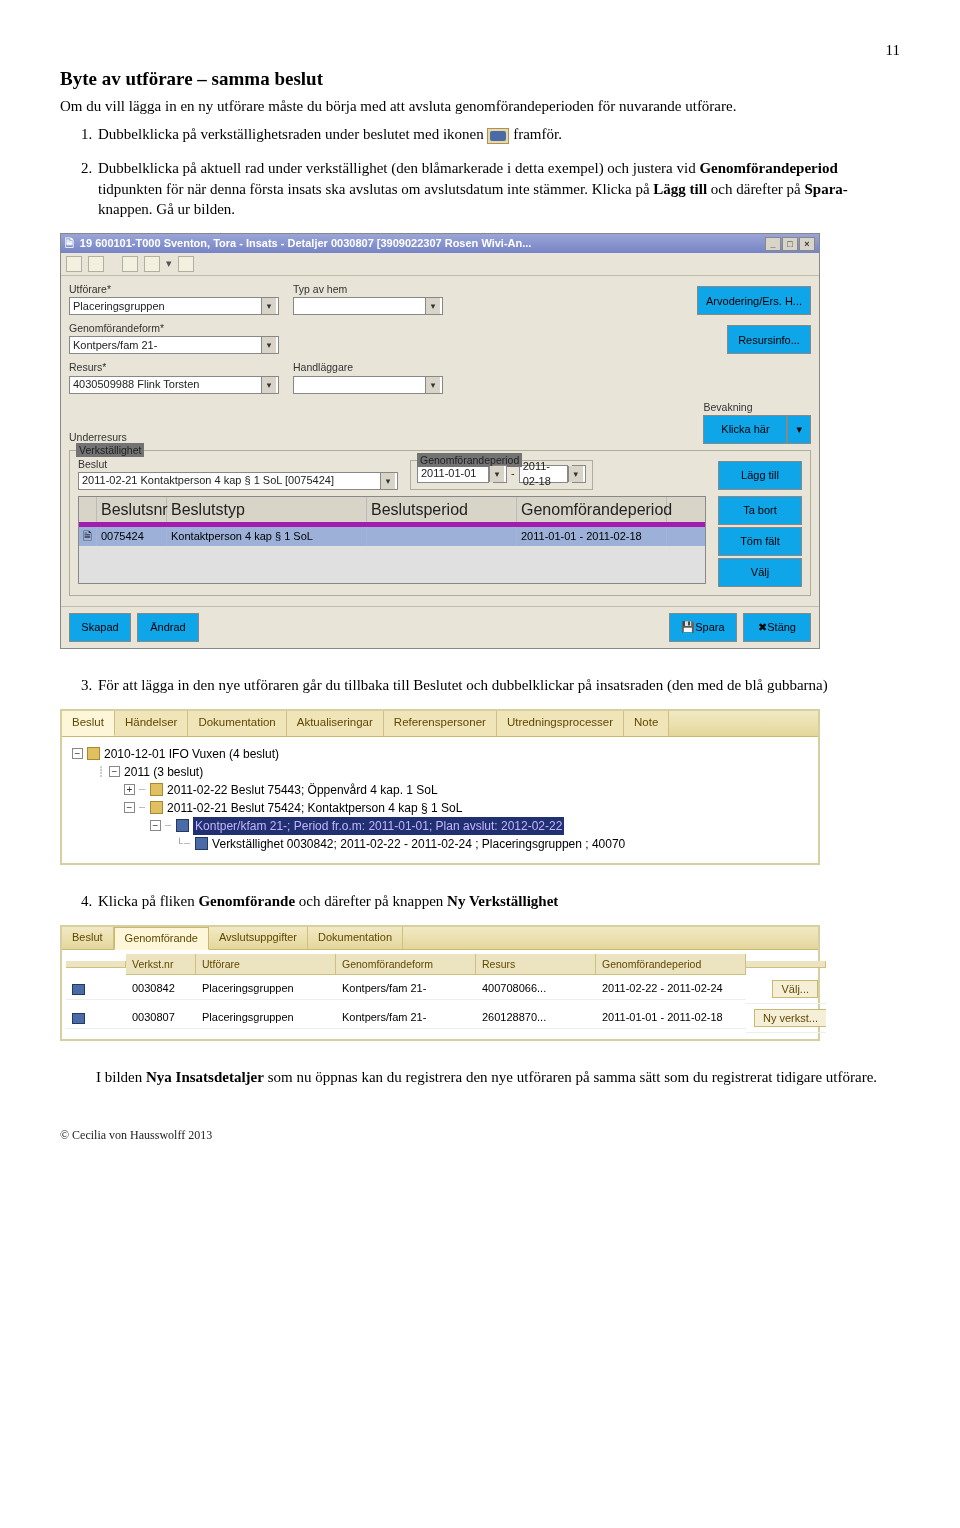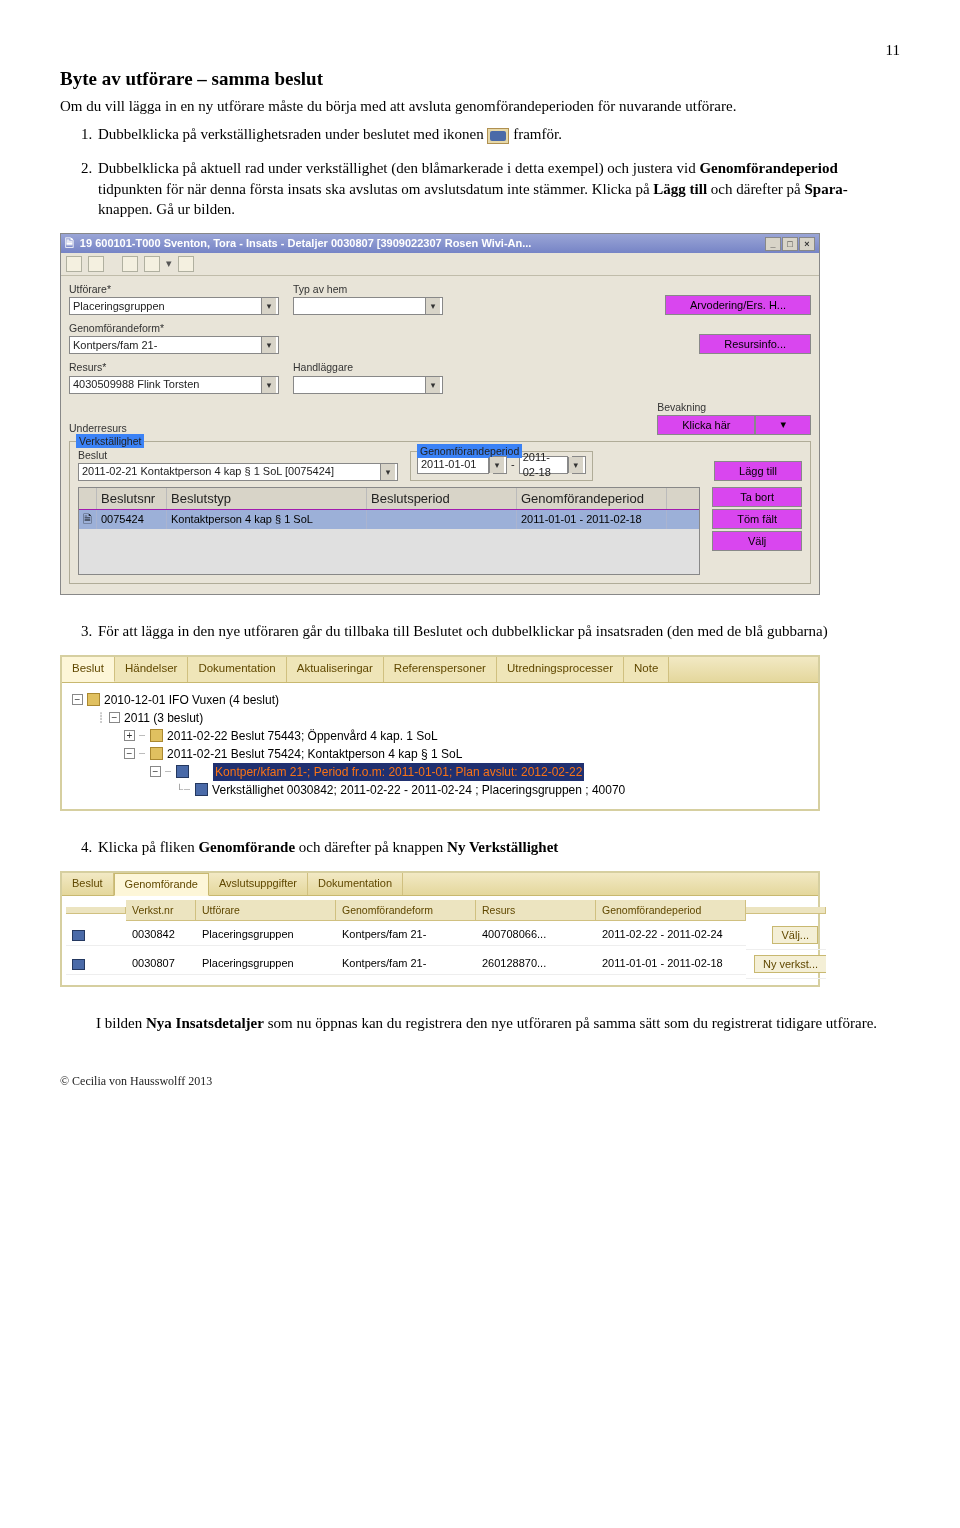--- a/index.html
+++ b/index.html
@@ -73,51 +73,51 @@
     display: flex; align-items: center;
   }
   .combo { position: relative; }
   .combo::after {
     content: "▾"; position: absolute; right: 2px; top: 0;
     width: 14px; height: 16px;
     background: #d8d4c8; border-left: 1px solid #888;
     text-align: center; font-size: 9px; line-height: 16px; color: #333;
   }
   .btn {
-    background: #d946ef;
+    background: #0ea5e9;
     border: 1px solid #888;
-    height: 20px; min-width: 84px;
-    padding: 0 24px;
+    height: 29px; min-width: 84px;
+    padding: 0 8px;
     font-size: 11px;
     white-space: nowrap;
     display: inline-flex; align-items: center; justify-content: center;
   }
   .fieldset {
     border: 1px solid #b0ac98;
     padding: 6px 8px 8px 8px;
     position: relative;
     margin-top: 6px;
   }
   .fieldset .legend {
     position: absolute; top: -8px; left: 6px;
-    background: #3b82f6; padding: 0 3px; font-size: 10.5px;
+    background: #737373; padding: 0 3px; font-size: 10.5px;
   }
   .list {
     margin-top: 6px;
     border: 1px solid #888;
     background: #e0e0e0;
     height: 88px;
     overflow: hidden;
   }
   .list-head {
     display: grid;
     grid-template-columns: 18px 70px 200px 150px 150px;
     background: #d8d4c8;
-    border-bottom: 1px solid #a21caf;
-    font-size: 13px;
+    border-bottom: 5px solid #a21caf;
+    font-size: 16px;
   }
   .list-head div { padding: 2px 4px; border-right: 1px solid #bbb; }
   .list-row {
     display: grid;
     grid-template-columns: 18px 70px 200px 150px 150px;
     background: #9cb0d8;
     color: #000;
     font-size: 11px;
   }
   .list-row div { padding: 2px 4px; border-right: 1px solid #aab4d0; }
@@ -159,21 +159,21 @@
   .expander {
     width: 11px; height: 11px; border: 1px solid #888;
     text-align: center; line-height: 9px; font-size: 10px;
     background: #fff; color: #333;
   }
   .tree-icon {
     width: 13px; height: 13px; background: #e0c060;
     border: 1px solid #aa8830;
   }
   .tree-sel {
-    background: #203070; color: #f97316; padding: 0 2px; margin-left: 20px;
+    background: #203070; color: #c4b5fd; padding: 0 2px;
   }
   .indent1 { padding-left: 26px; }
   .indent2 { padding-left: 52px; }
   .indent3 { padding-left: 78px; }
   .indent4 { padding-left: 104px; }
   .dots { color: #888; font-size: 10px; letter-spacing: 1px; }
 
   
   .panel3 {
     width: 760px;
@@ -379,20 +379,27 @@
           </div>
           <div class="sidebtns" style="padding-top:6px">
             <button class="btn">Ta bort</button>
             <button class="btn">Töm fält</button>
             <button class="btn">Välj</button>
           </div>
         </div>
       </div>
     </div>
 
+    <div class="bottombar">
+      <button class="btn" style="min-width:62px">Skapad</button>
+      <button class="btn" style="min-width:62px">Ändrad</button>
+      <span class="spacer"></span>
+      <button class="btn" style="min-width:68px">💾 <span>Spara</span></button>
+      <button class="btn" style="min-width:68px">✖ <span>Stäng</span></button>
+    </div>
   </div>
 </div>
 
 <ol class="steps" start="3">
   <li>För att lägga in den nye utföraren går du tillbaka till Beslutet och dubbelklickar på insatsraden (den med de blå gubbarna)</li>
 </ol>
 
 <div class="shot">
   <div class="panel2">
     <div class="tabs2">

